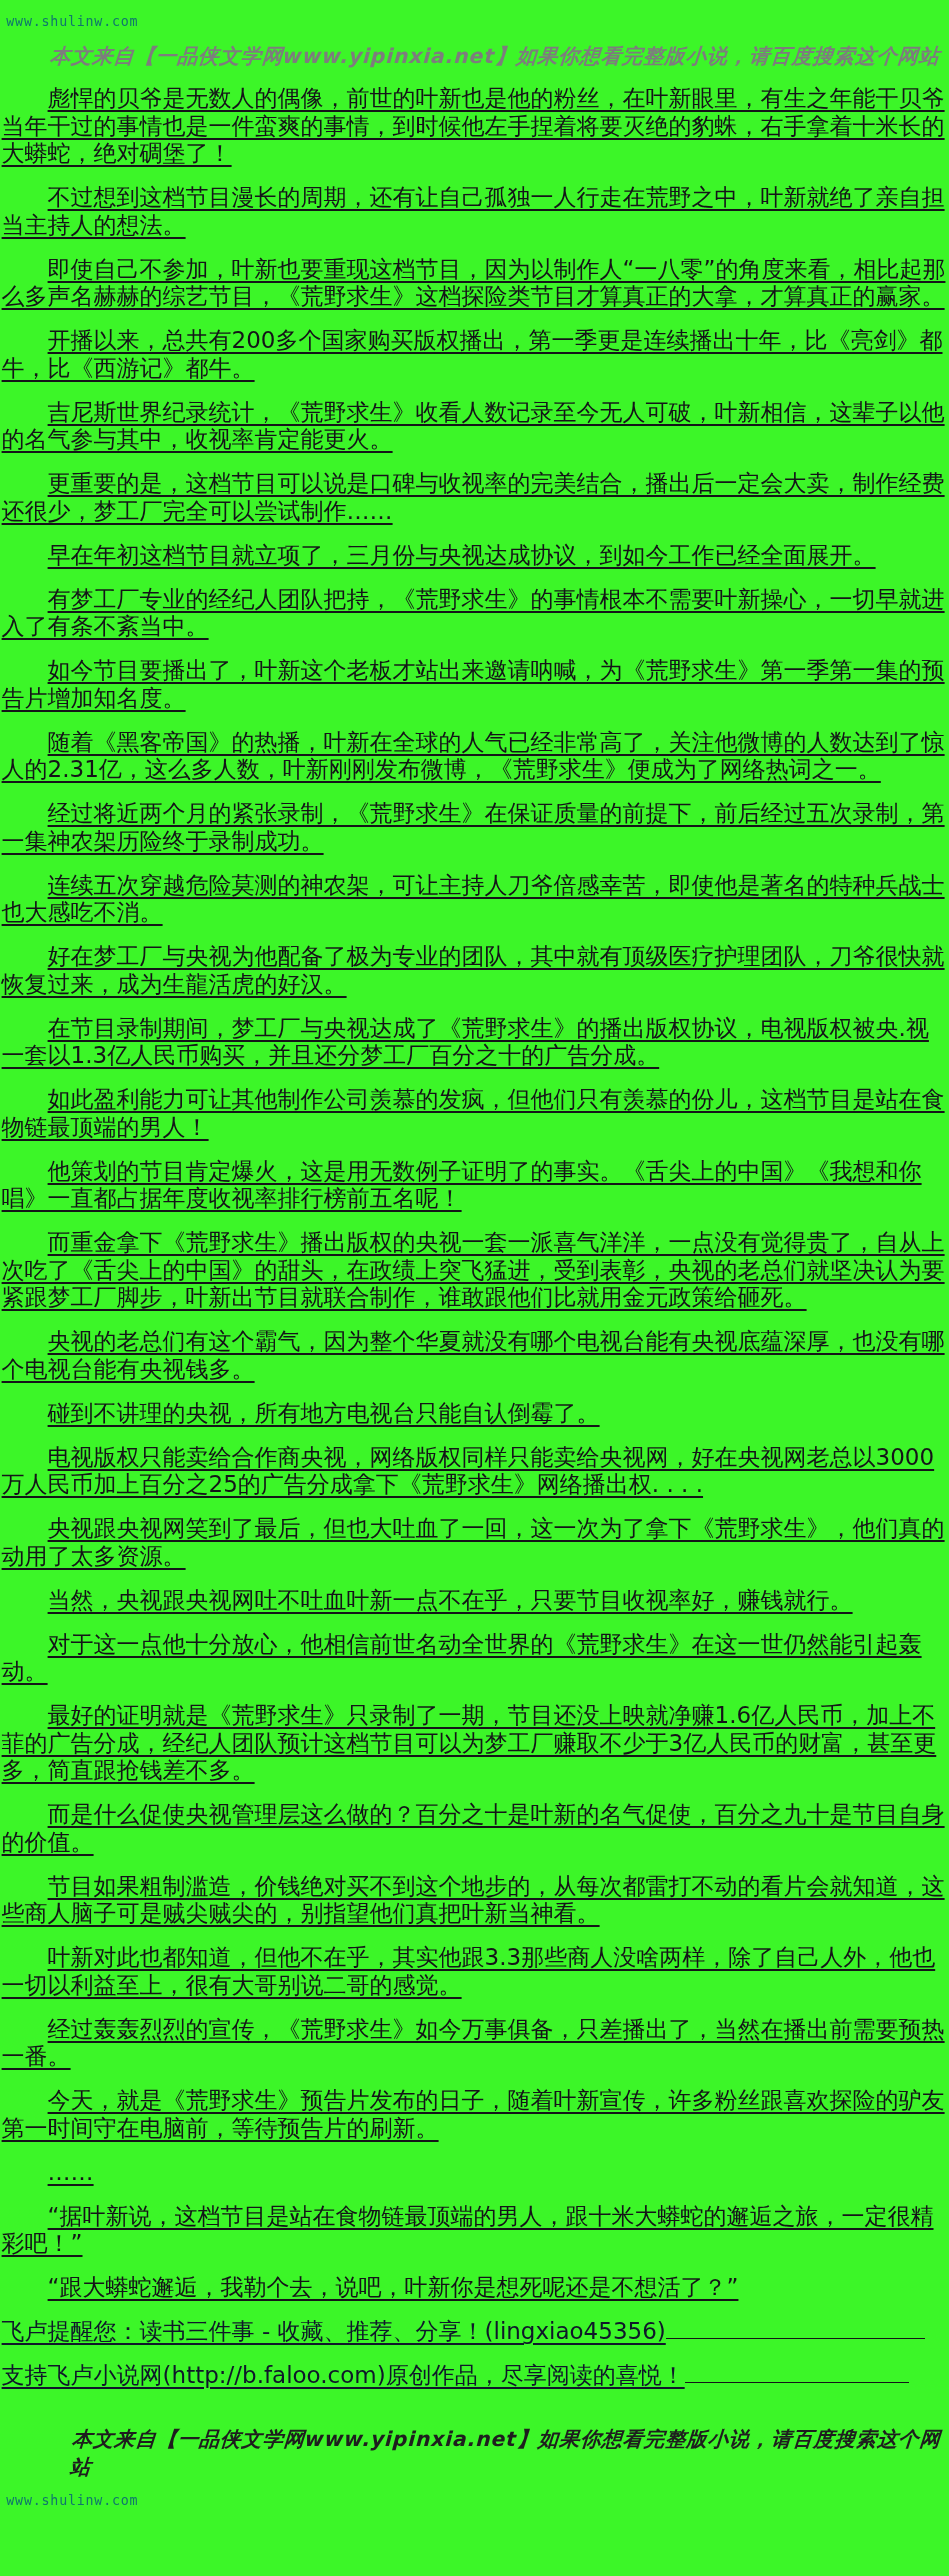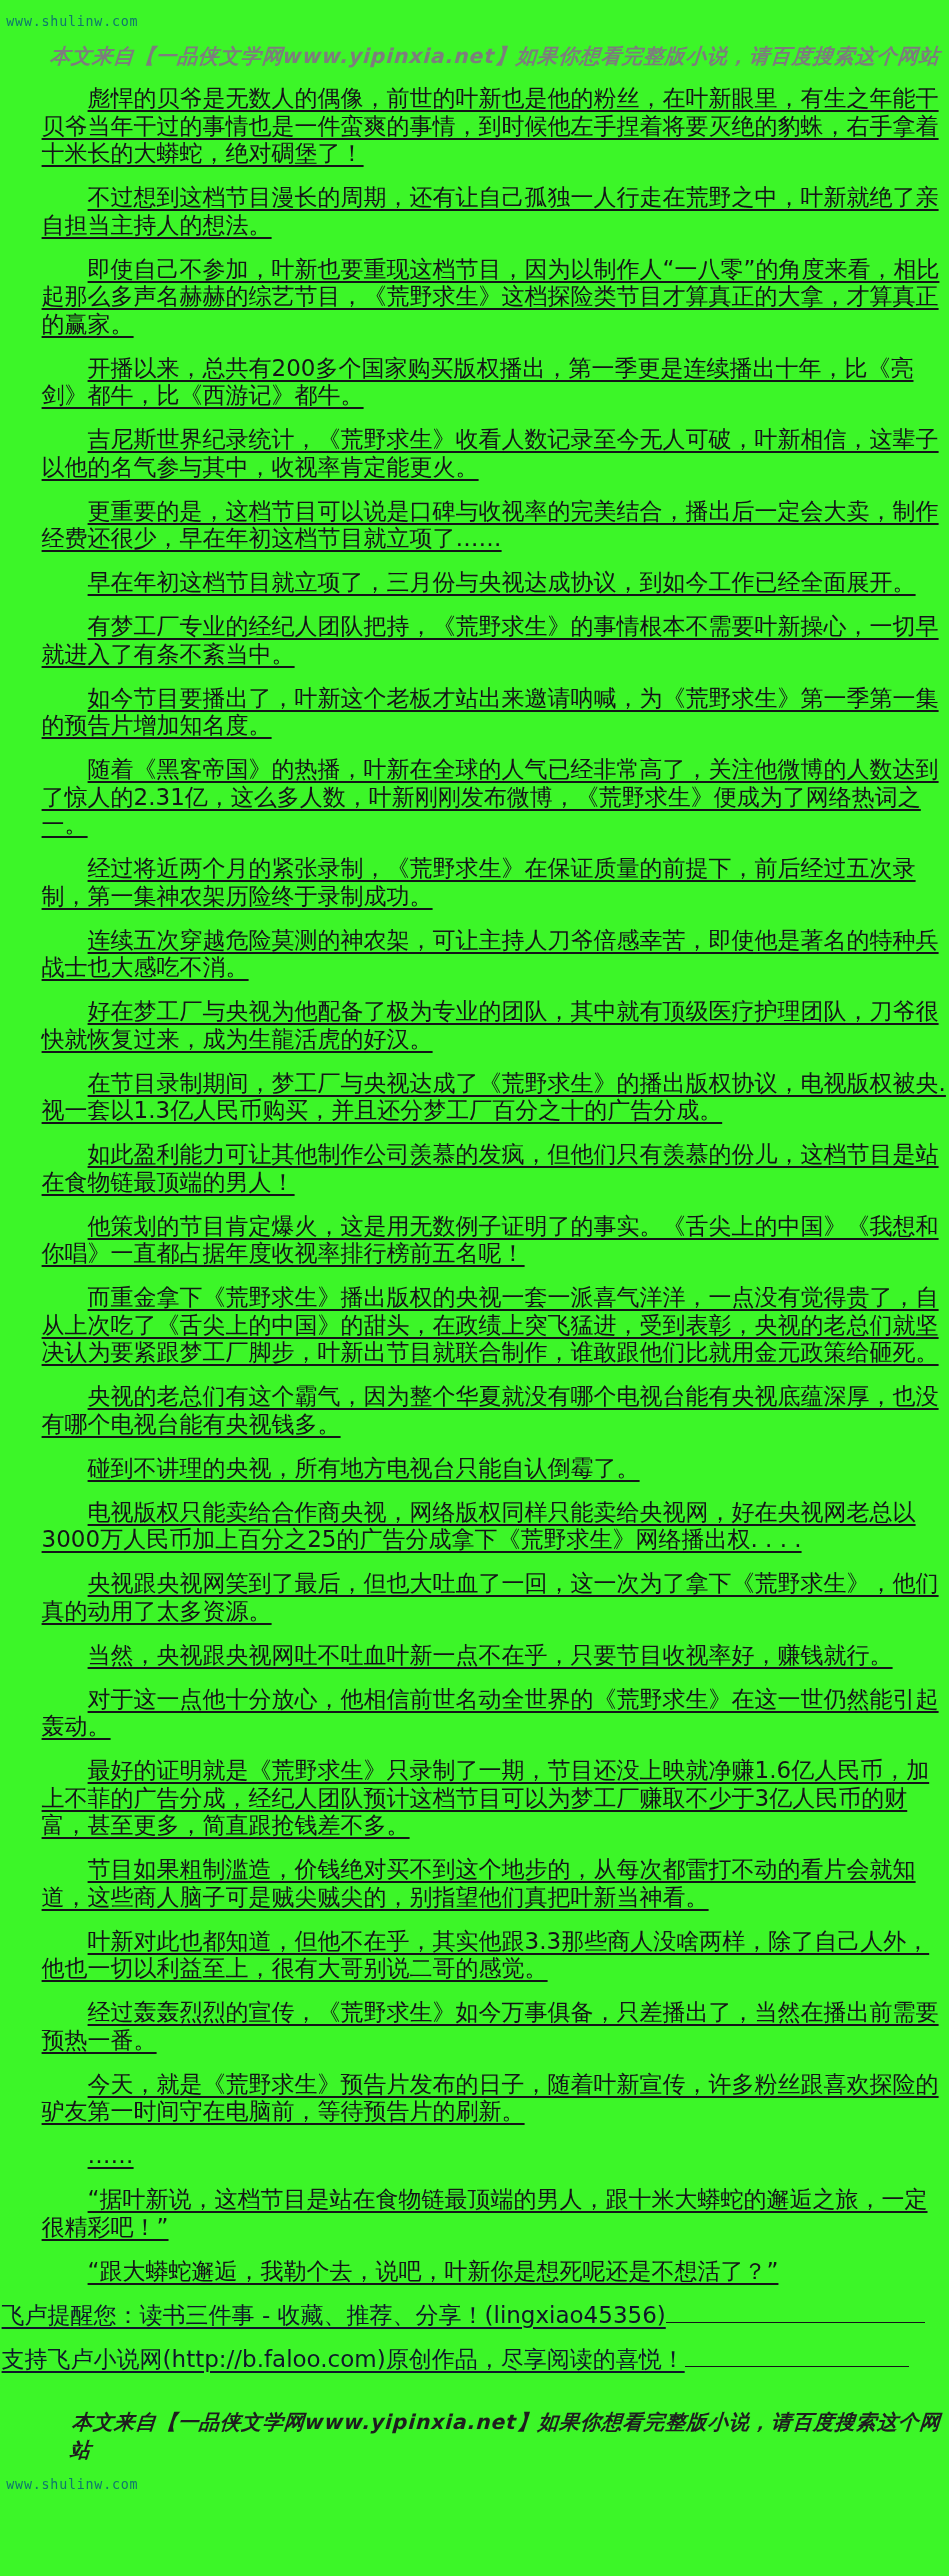--- a/index.html
+++ b/index.html
@@ -29,21 +29,20 @@
     transform-origin:left bottom;
   }
   .banner.gray{color:#7d7d7d;margin:12.6px 0 0 49px;}
   .banner.dark{color:#1e1e1e;margin:35px 0 0 69px;}
   .article{
     margin-top:15.7px;
     padding:0 3.1px 0 1.6px;
     font-size:23px;
     line-height:27.5px;
     color:#141418;
-    margin-left:40px;
   }
   .para{
     margin:0 0 16.5px 0;
     text-indent:2em;
     text-decoration:underline;
     text-decoration-thickness:1.6px;
     text-underline-offset:3.9px;
   }
   .plain-line{
     padding:0 3.1px 0 1.6px;
@@ -73,39 +72,40 @@
   <div class="watermark top">www.shulinw.com</div>
 
   <div class="banner gray">本文来自【一品侠文学网www.yipinxia.net】如果你想看完整版小说，请百度搜索这个网站</div>
 
   <div class="article" id="article-body">
       <p class="para">彪悍的贝爷是无数人的偶像，前世的叶新也是他的粉丝，在叶新眼里，有生之年能干贝爷当年干过的事情也是一件蛮爽的事情，到时候他左手捏着将要灭绝的豹蛛，右手拿着十米长的大蟒蛇，绝对碉堡了！</p>
       <p class="para">不过想到这档节目漫长的周期，还有让自己孤独一人行走在荒野之中，叶新就绝了亲自担当主持人的想法。</p>
       <p class="para">即使自己不参加，叶新也要重现这档节目，因为以制作人“一八零”的角度来看，相比起那么多声名赫赫的综艺节目，《荒野求生》这档探险类节目才算真正的大拿，才算真正的赢家。</p>
       <p class="para">开播以来，总共有200多个国家购买版权播出，第一季更是连续播出十年，比《亮剑》都牛，比《西游记》都牛。</p>
       <p class="para">吉尼斯世界纪录统计，《荒野求生》收看人数记录至今无人可破，叶新相信，这辈子以他的名气参与其中，收视率肯定能更火。</p>
-      <p class="para">更重要的是，这档节目可以说是口碑与收视率的完美结合，播出后一定会大卖，制作经费还很少，早在年初这档节目就立项了……</p>
+      <p class="para">更重要的是，这档节目可以说是口碑与收视率的完美结合，播出后一定会大卖，制作经费还很少，梦工厂完全可以尝试制作……</p>
       <p class="para">早在年初这档节目就立项了，三月份与央视达成协议，到如今工作已经全面展开。</p>
       <p class="para">有梦工厂专业的经纪人团队把持，《荒野求生》的事情根本不需要叶新操心，一切早就进入了有条不紊当中。</p>
       <p class="para">如今节目要播出了，叶新这个老板才站出来邀请呐喊，为《荒野求生》第一季第一集的预告片增加知名度。</p>
       <p class="para">随着《黑客帝国》的热播，叶新在全球的人气已经非常高了，关注他微博的人数达到了惊人的2.31亿，这么多人数，叶新刚刚发布微博，《荒野求生》便成为了网络热词之一。</p>
       <p class="para">经过将近两个月的紧张录制，《荒野求生》在保证质量的前提下，前后经过五次录制，第一集神农架历险终于录制成功。</p>
       <p class="para">连续五次穿越危险莫测的神农架，可让主持人刀爷倍感幸苦，即使他是著名的特种兵战士也大感吃不消。</p>
       <p class="para">好在梦工厂与央视为他配备了极为专业的团队，其中就有顶级医疗护理团队，刀爷很快就恢复过来，成为生龍活虎的好汉。</p>
       <p class="para">在节目录制期间，梦工厂与央视达成了《荒野求生》的播出版权协议，电视版权被央.视一套以1.3亿人民币购买，并且还分梦工厂百分之十的广告分成。</p>
       <p class="para">如此盈利能力可让其他制作公司羡慕的发疯，但他们只有羡慕的份儿，这档节目是站在食物链最顶端的男人！</p>
       <p class="para">他策划的节目肯定爆火，这是用无数例子证明了的事实。《舌尖上的中国》《我想和你唱》一直都占据年度收视率排行榜前五名呢！</p>
       <p class="para">而重金拿下《荒野求生》播出版权的央视一套一派喜气洋洋，一点没有觉得贵了，自从上次吃了《舌尖上的中国》的甜头，在政绩上突飞猛进，受到表彰，央视的老总们就坚决认为要紧跟梦工厂脚步，叶新出节目就联合制作，谁敢跟他们比就用金元政策给砸死。</p>
       <p class="para">央视的老总们有这个霸气，因为整个华夏就没有哪个电视台能有央视底蕴深厚，也没有哪个电视台能有央视钱多。</p>
       <p class="para">碰到不讲理的央视，所有地方电视台只能自认倒霉了。</p>
       <p class="para">电视版权只能卖给合作商央视，网络版权同样只能卖给央视网，好在央视网老总以3000万人民币加上百分之25的广告分成拿下《荒野求生》网络播出权. . . .</p>
       <p class="para">央视跟央视网笑到了最后，但也大吐血了一回，这一次为了拿下《荒野求生》，他们真的动用了太多资源。</p>
       <p class="para">当然，央视跟央视网吐不吐血叶新一点不在乎，只要节目收视率好，赚钱就行。</p>
       <p class="para">对于这一点他十分放心，他相信前世名动全世界的《荒野求生》在这一世仍然能引起轰动。</p>
       <p class="para">最好的证明就是《荒野求生》只录制了一期，节目还没上映就净赚1.6亿人民币，加上不菲的广告分成，经纪人团队预计这档节目可以为梦工厂赚取不少于3亿人民币的财富，甚至更多，简直跟抢钱差不多。</p>
+      <p class="para">而是什么促使央视管理层这么做的？百分之十是叶新的名气促使，百分之九十是节目自身的价值。</p>
       <p class="para">节目如果粗制滥造，价钱绝对买不到这个地步的，从每次都雷打不动的看片会就知道，这些商人脑子可是贼尖贼尖的，别指望他们真把叶新当神看。</p>
       <p class="para">叶新对此也都知道，但他不在乎，其实他跟3.3那些商人没啥两样，除了自己人外，他也一切以利益至上，很有大哥别说二哥的感觉。</p>
       <p class="para">经过轰轰烈烈的宣传，《荒野求生》如今万事俱备，只差播出了，当然在播出前需要预热一番。</p>
       <p class="para">今天，就是《荒野求生》预告片发布的日子，随着叶新宣传，许多粉丝跟喜欢探险的驴友第一时间守在电脑前，等待预告片的刷新。</p>
       <p class="para">……</p>
       <p class="para">“据叶新说，这档节目是站在食物链最顶端的男人，跟十米大蟒蛇的邂逅之旅，一定很精彩吧！”</p>
       <p class="para">“跟大蟒蛇邂逅，我勒个去，说吧，叶新你是想死呢还是不想活了？”</p>
     </div>
 
   <div class="plain-line">

